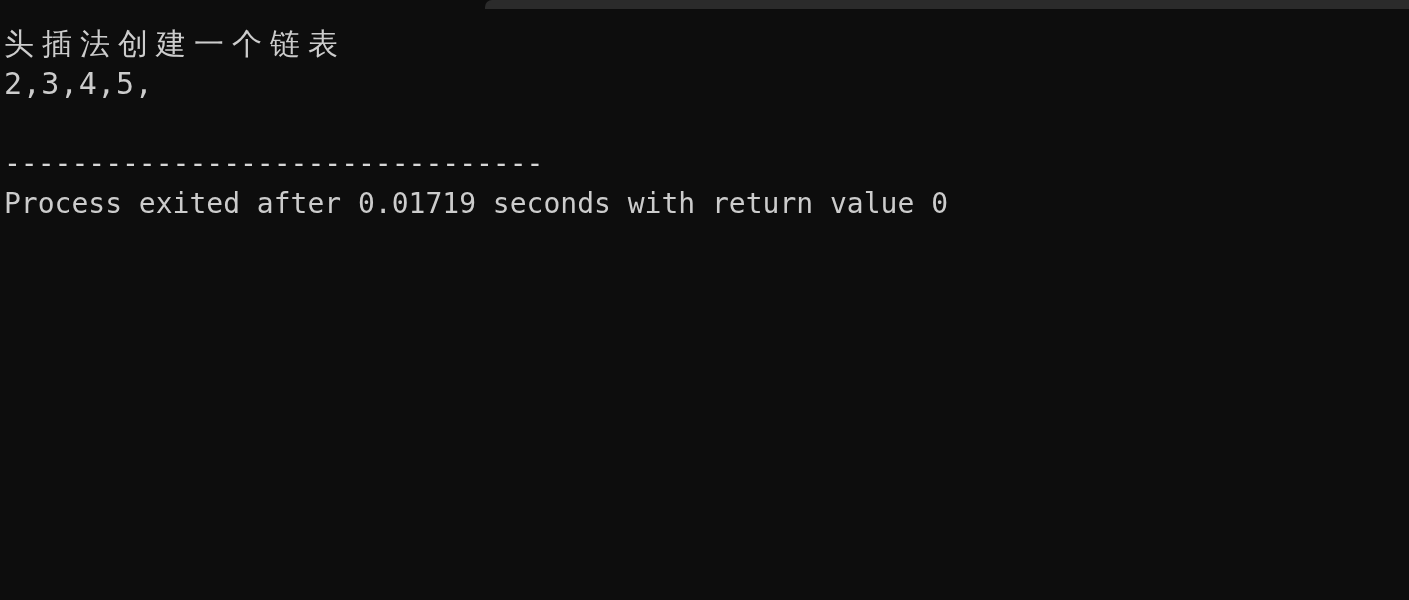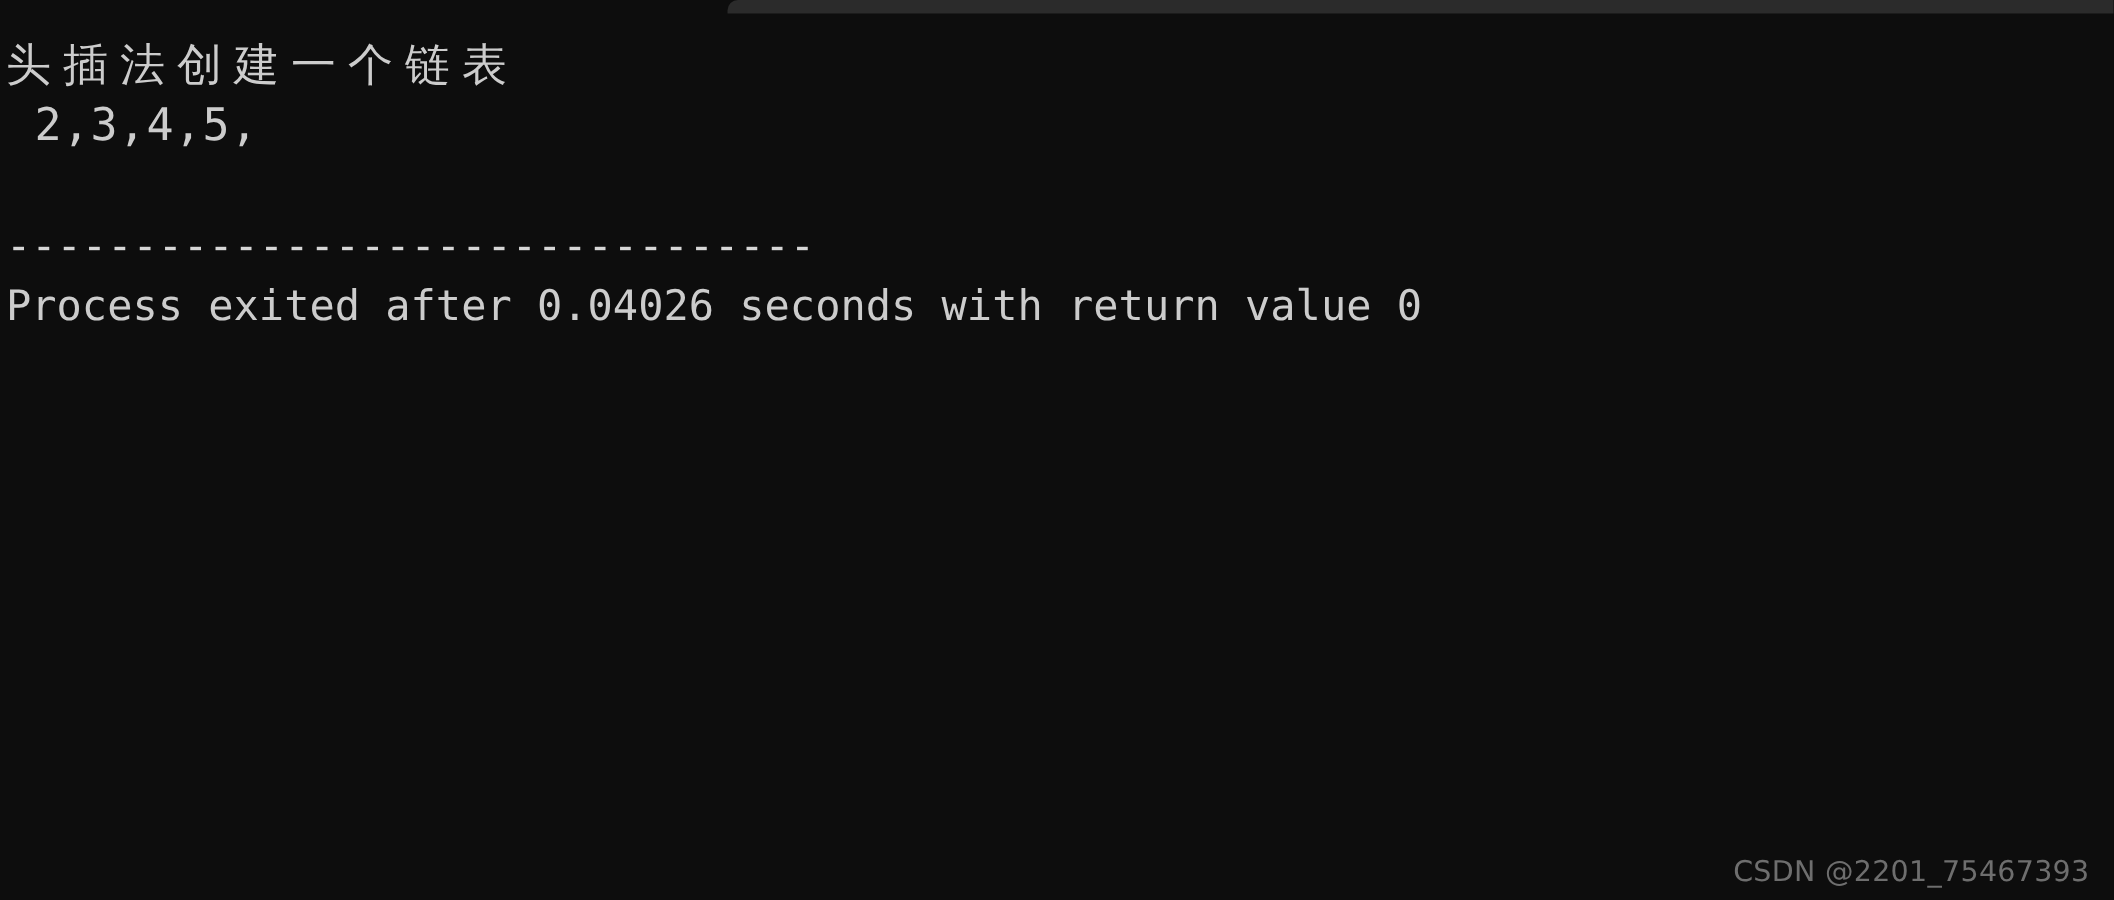--- a/index.html
+++ b/index.html
@@ -53,21 +53,20 @@
 
   .line.cjk {
     font-family: "DejaVu Sans", "Liberation Sans", sans-serif;
     font-size: 30px;
     letter-spacing: 8px;
   }
 
   .line.mono-wide {
     font-size: 30px;
     letter-spacing: 0.6px;
-    margin-left: 19px;
   }
 
   .line.blank {
     height: 40px;
   }
 
   .line.rule {
     font-size: 28px;
     letter-spacing: 0px;
     color: #d6d6d6;
@@ -95,20 +94,19 @@
 
     <div class="line cjk">头插法创建一个链表</div>
 
     <div class="line mono-wide">2,3,4,5,</div>
 
 
     <div class="line blank"></div>
 
     <div class="line rule">--------------------------------</div>
 
-    <div class="line">Process exited after 0.04026 seconds with return value 0</div>
+    <div class="line">Process exited after 0.01719 seconds with return value 0</div>
 
 
   </div>
 
-  <div id="watermark">CSDN @2201_75467393</div>
 
 </div>
 
 </body></html>

